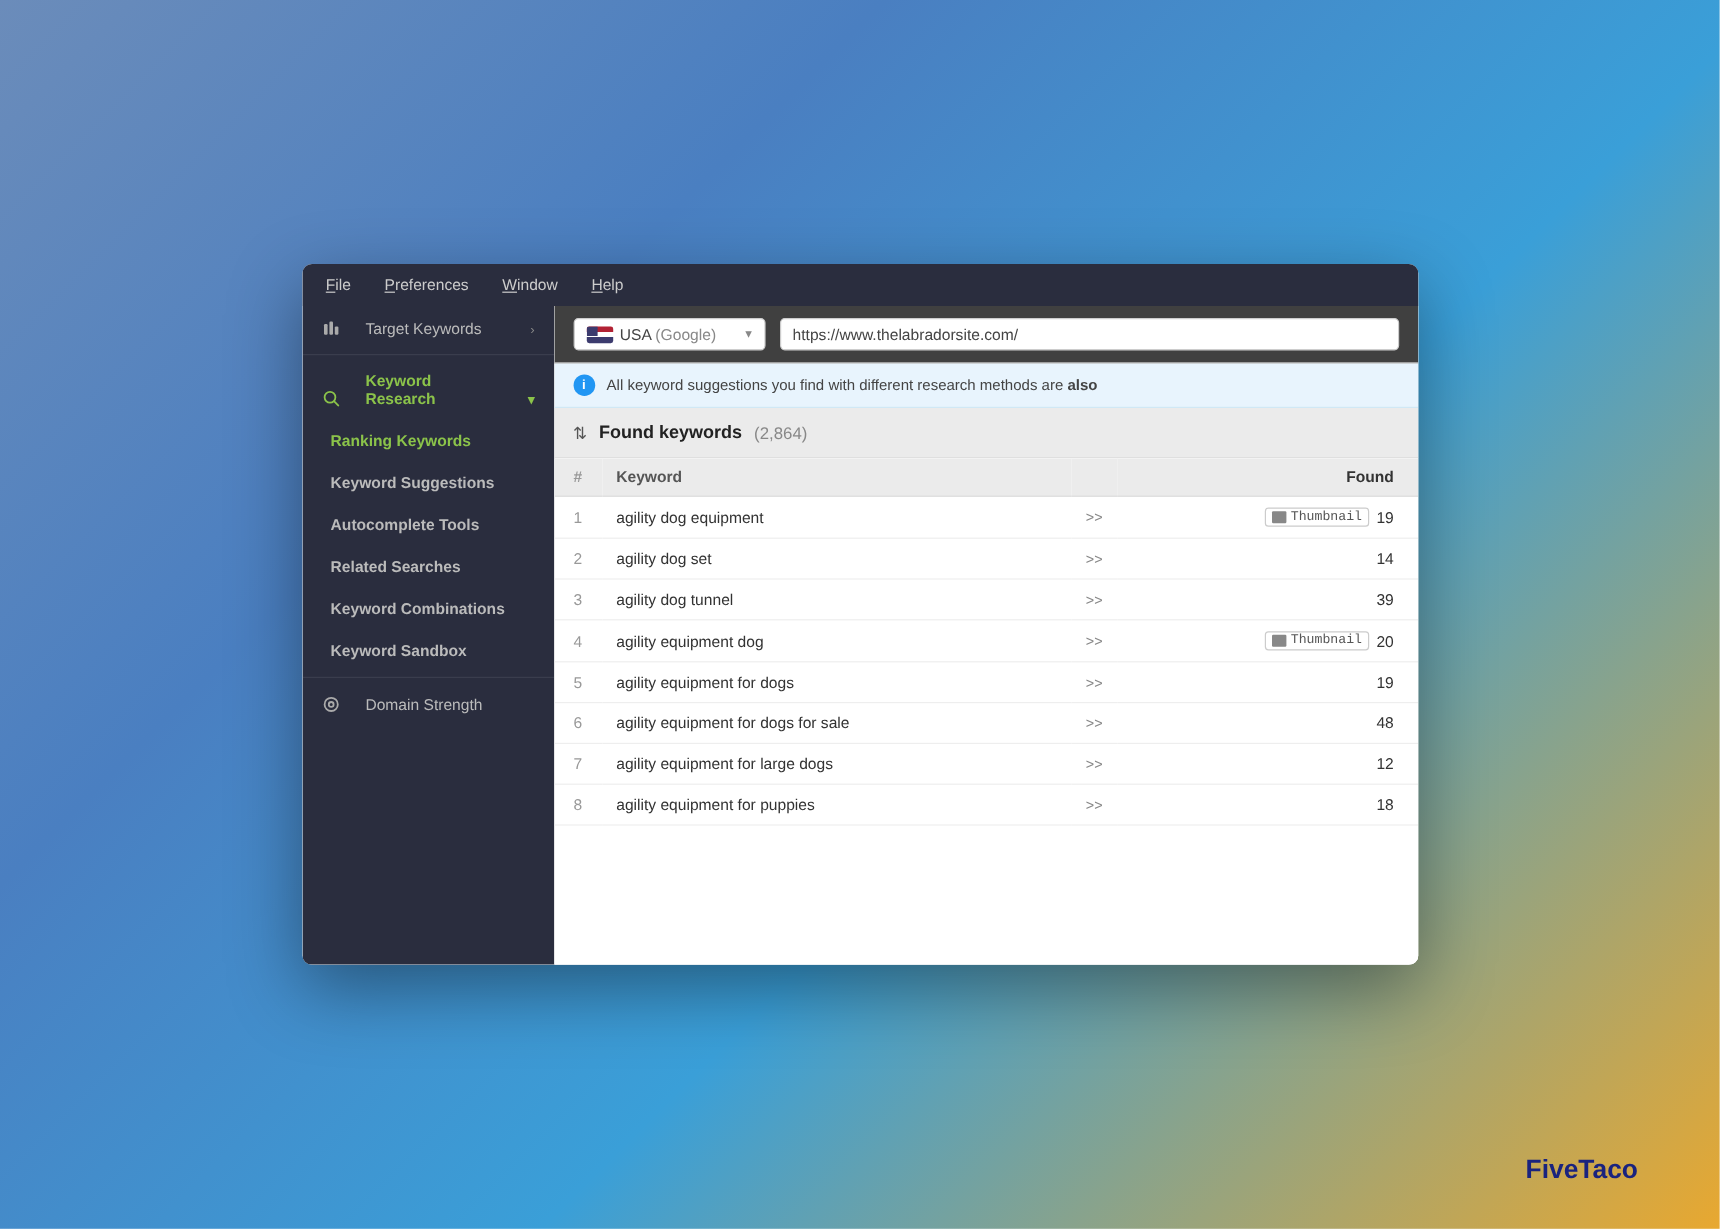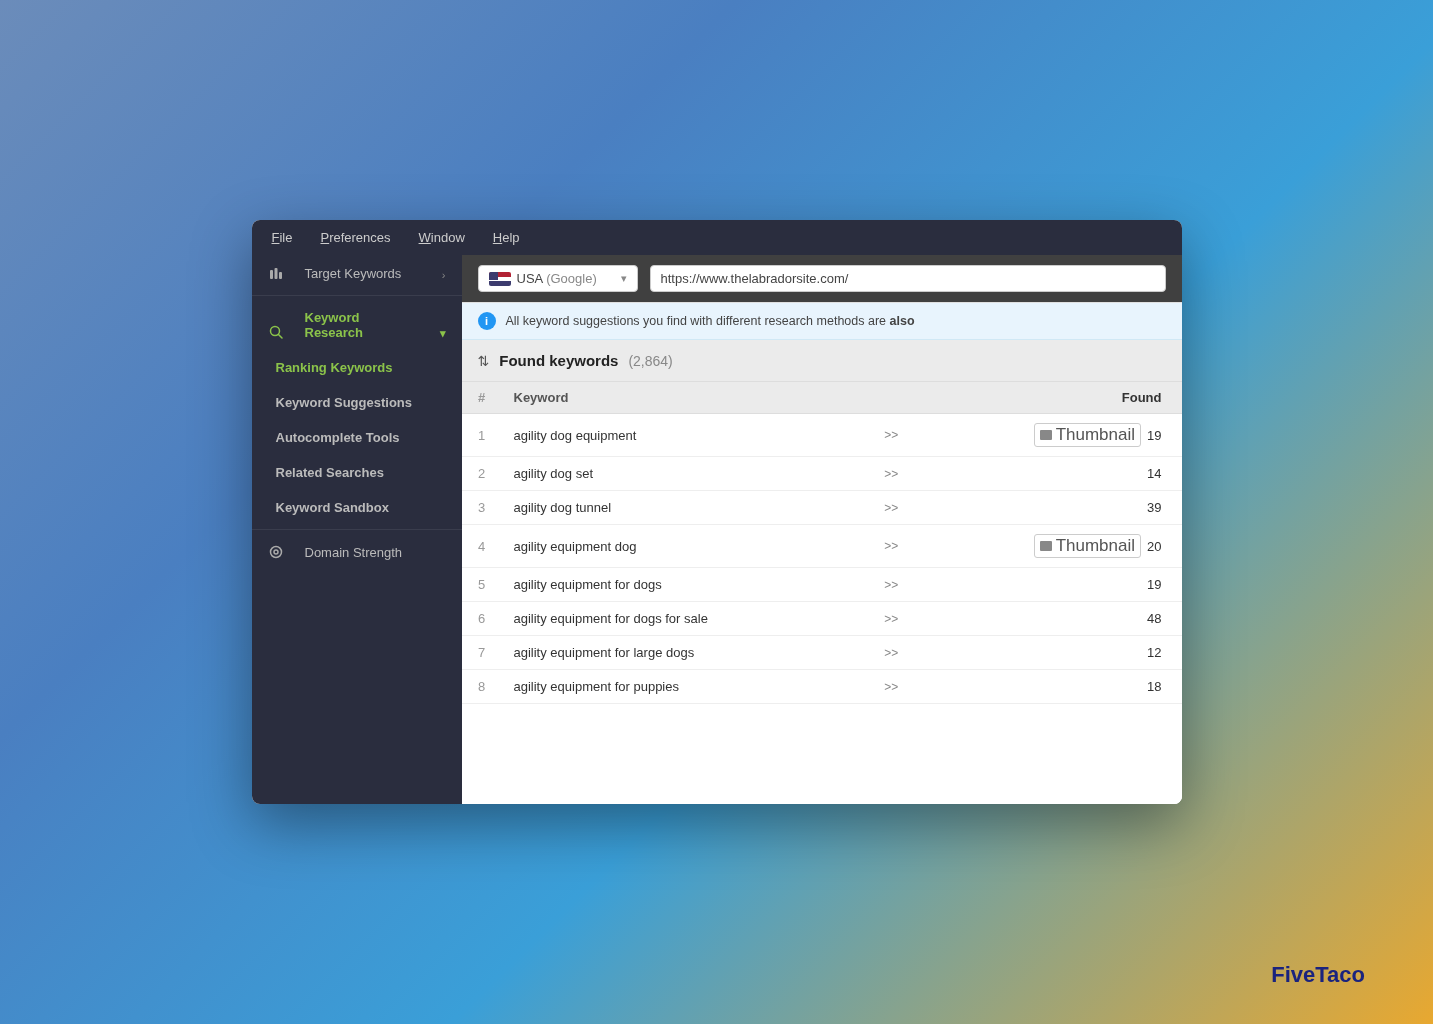--- a/index.html
+++ b/index.html
@@ -247,24 +247,25 @@
     .keyword-col { color: #333; }
     .arrow-col { color: #888; font-size: 12px; width: 30px; }
     .rank-col { text-align: right; color: #333; padding-right: 20px; }
     .thumbnail-badge {
       display: inline-flex;
       align-items: center;
       gap: 4px;
       border: 1px solid #ccc;
       border-radius: 3px;
       padding: 1px 5px;
-      font-size: 17px;
+      font-size: 11px;
       color: #555;
       background: #fff;
       margin-right: 6px;
+      font-family: Liberation Mono, monospace;
     }
     .thumbnail-badge .thumb-icon {
       width: 12px;
       height: 10px;
       background: #888;
       border-radius: 1px;
       display: inline-block;
     }
     
     .branding {
@@ -321,20 +322,23 @@
         <span>Ranking Keywords</span>
       </div>
       <div class="sidebar-item sub">
         <span>Keyword Suggestions</span>
       </div>
       <div class="sidebar-item sub">
         <span>Autocomplete Tools</span>
       </div>
       <div class="sidebar-item sub">
         <span>Related Searches</span>
+      </div>
+      <div class="sidebar-item sub">
+        <span>Keyword Combinations</span>
       </div>
       <div class="sidebar-item sub">
         <span>Keyword Sandbox</span>
       </div>
 
       <div class="sidebar-divider"></div>
 
       <div class="sidebar-item">
         <span class="sidebar-icon">
           <svg width="14" height="14" viewBox="0 0 14 14" fill="none">

